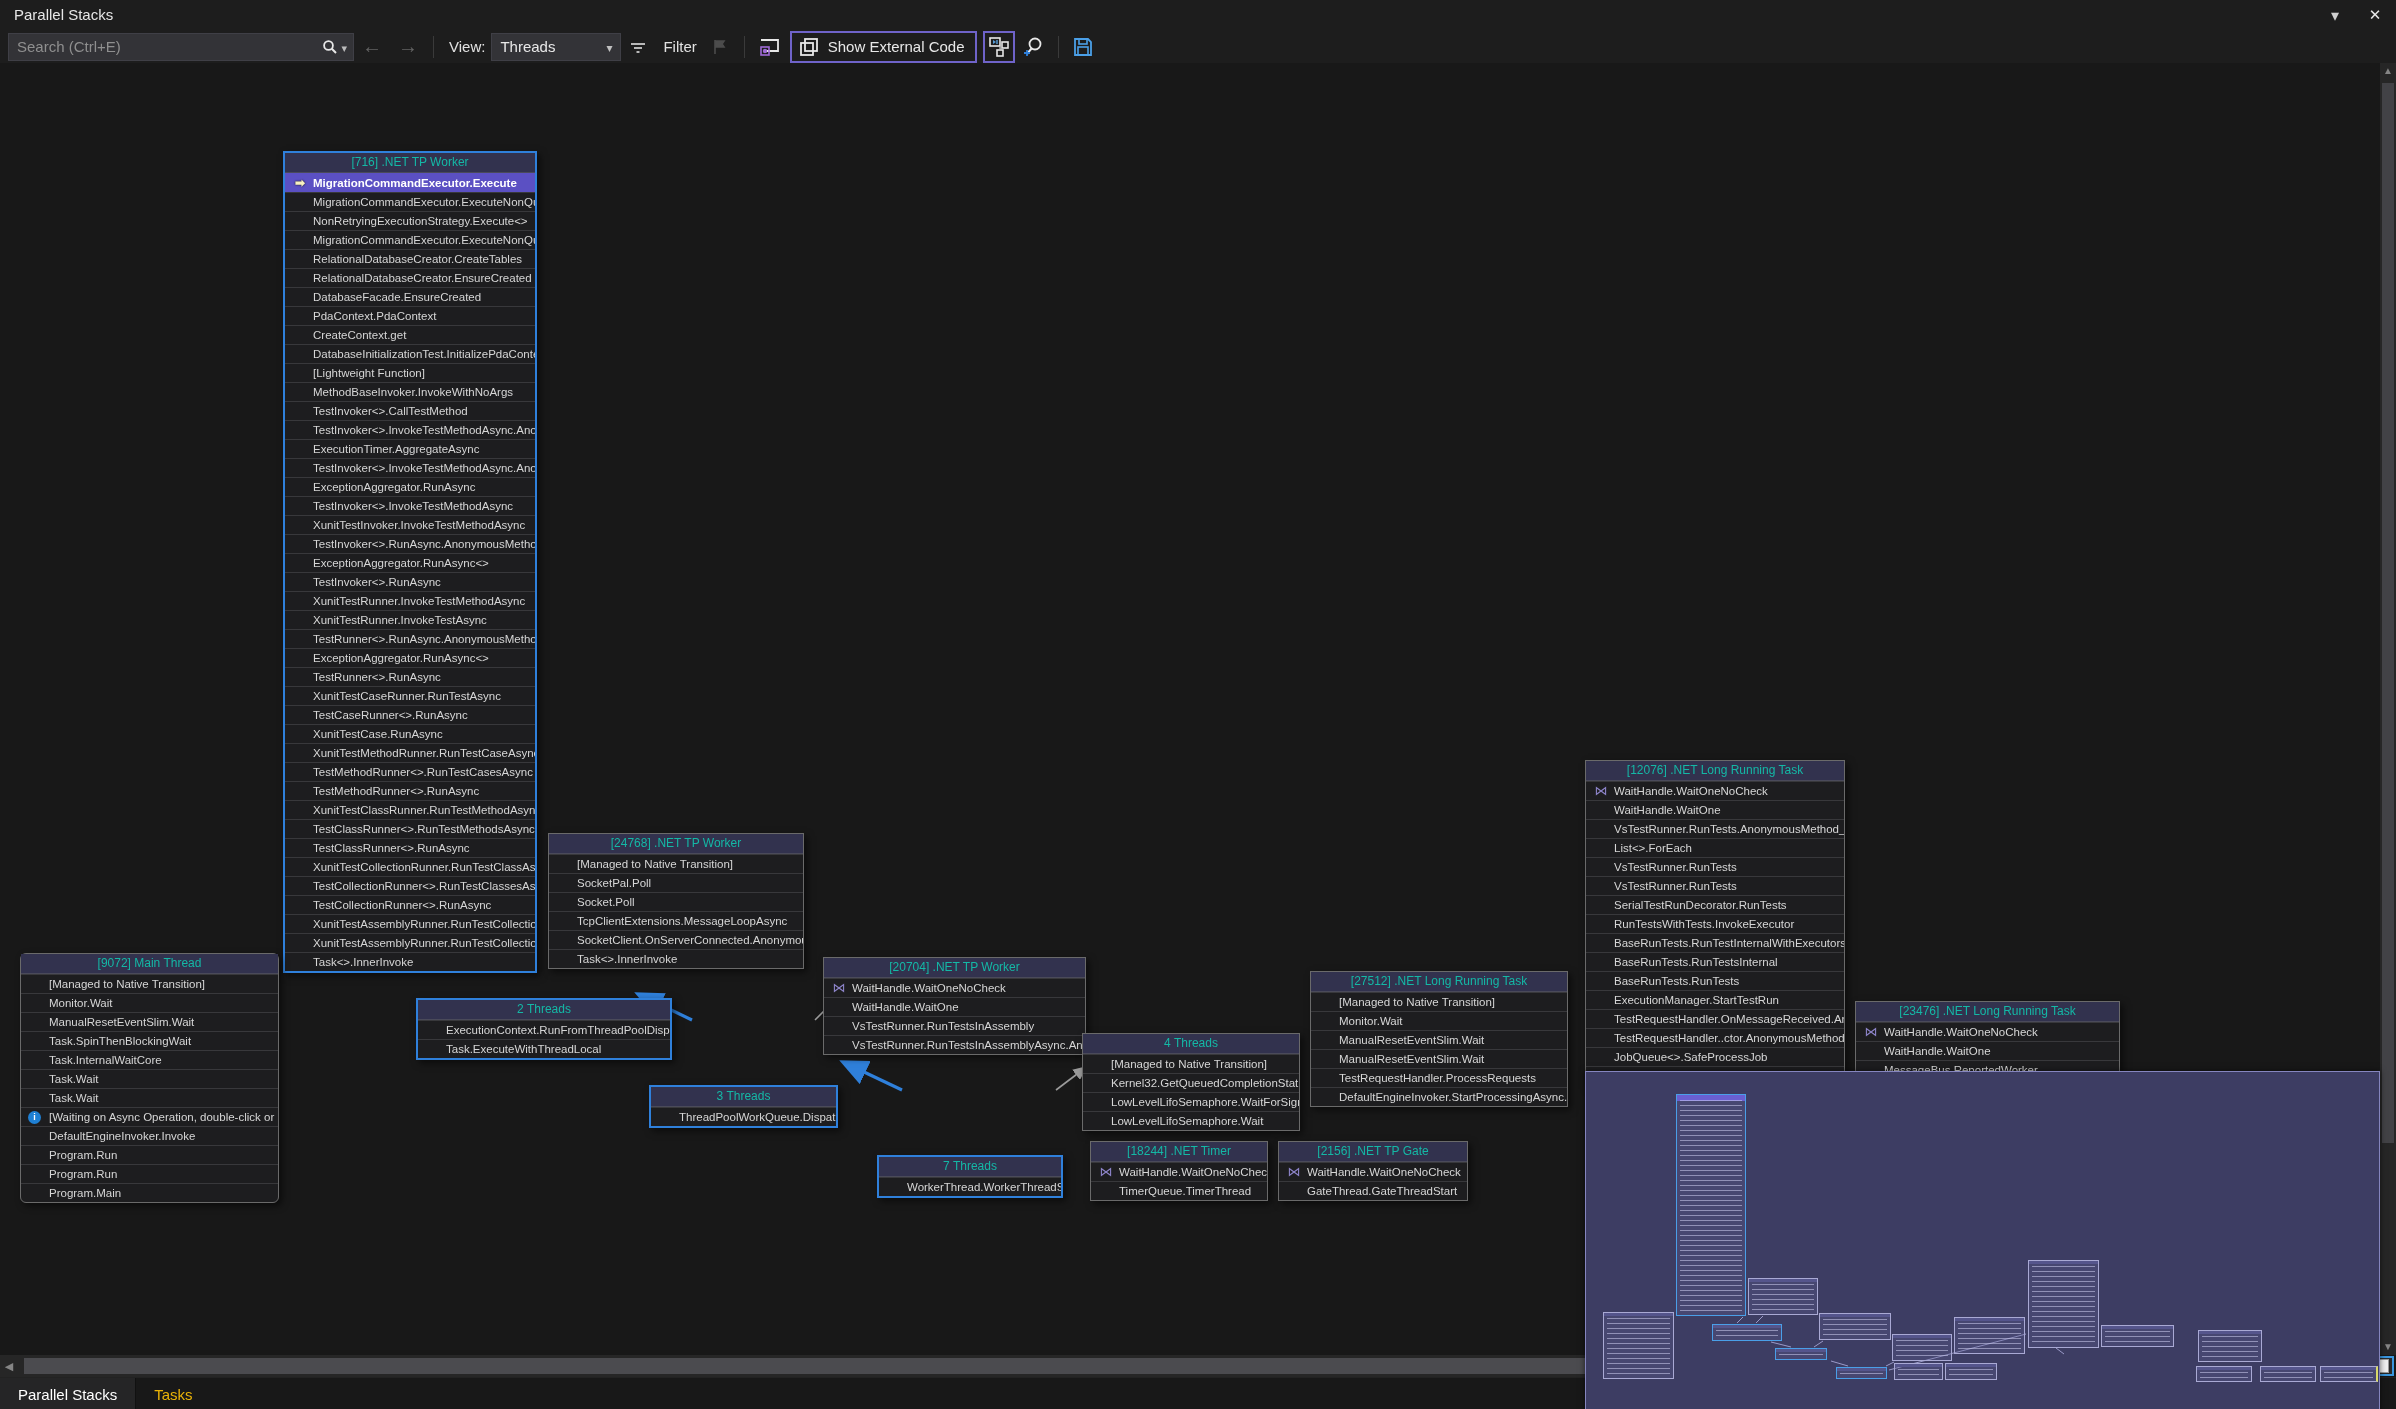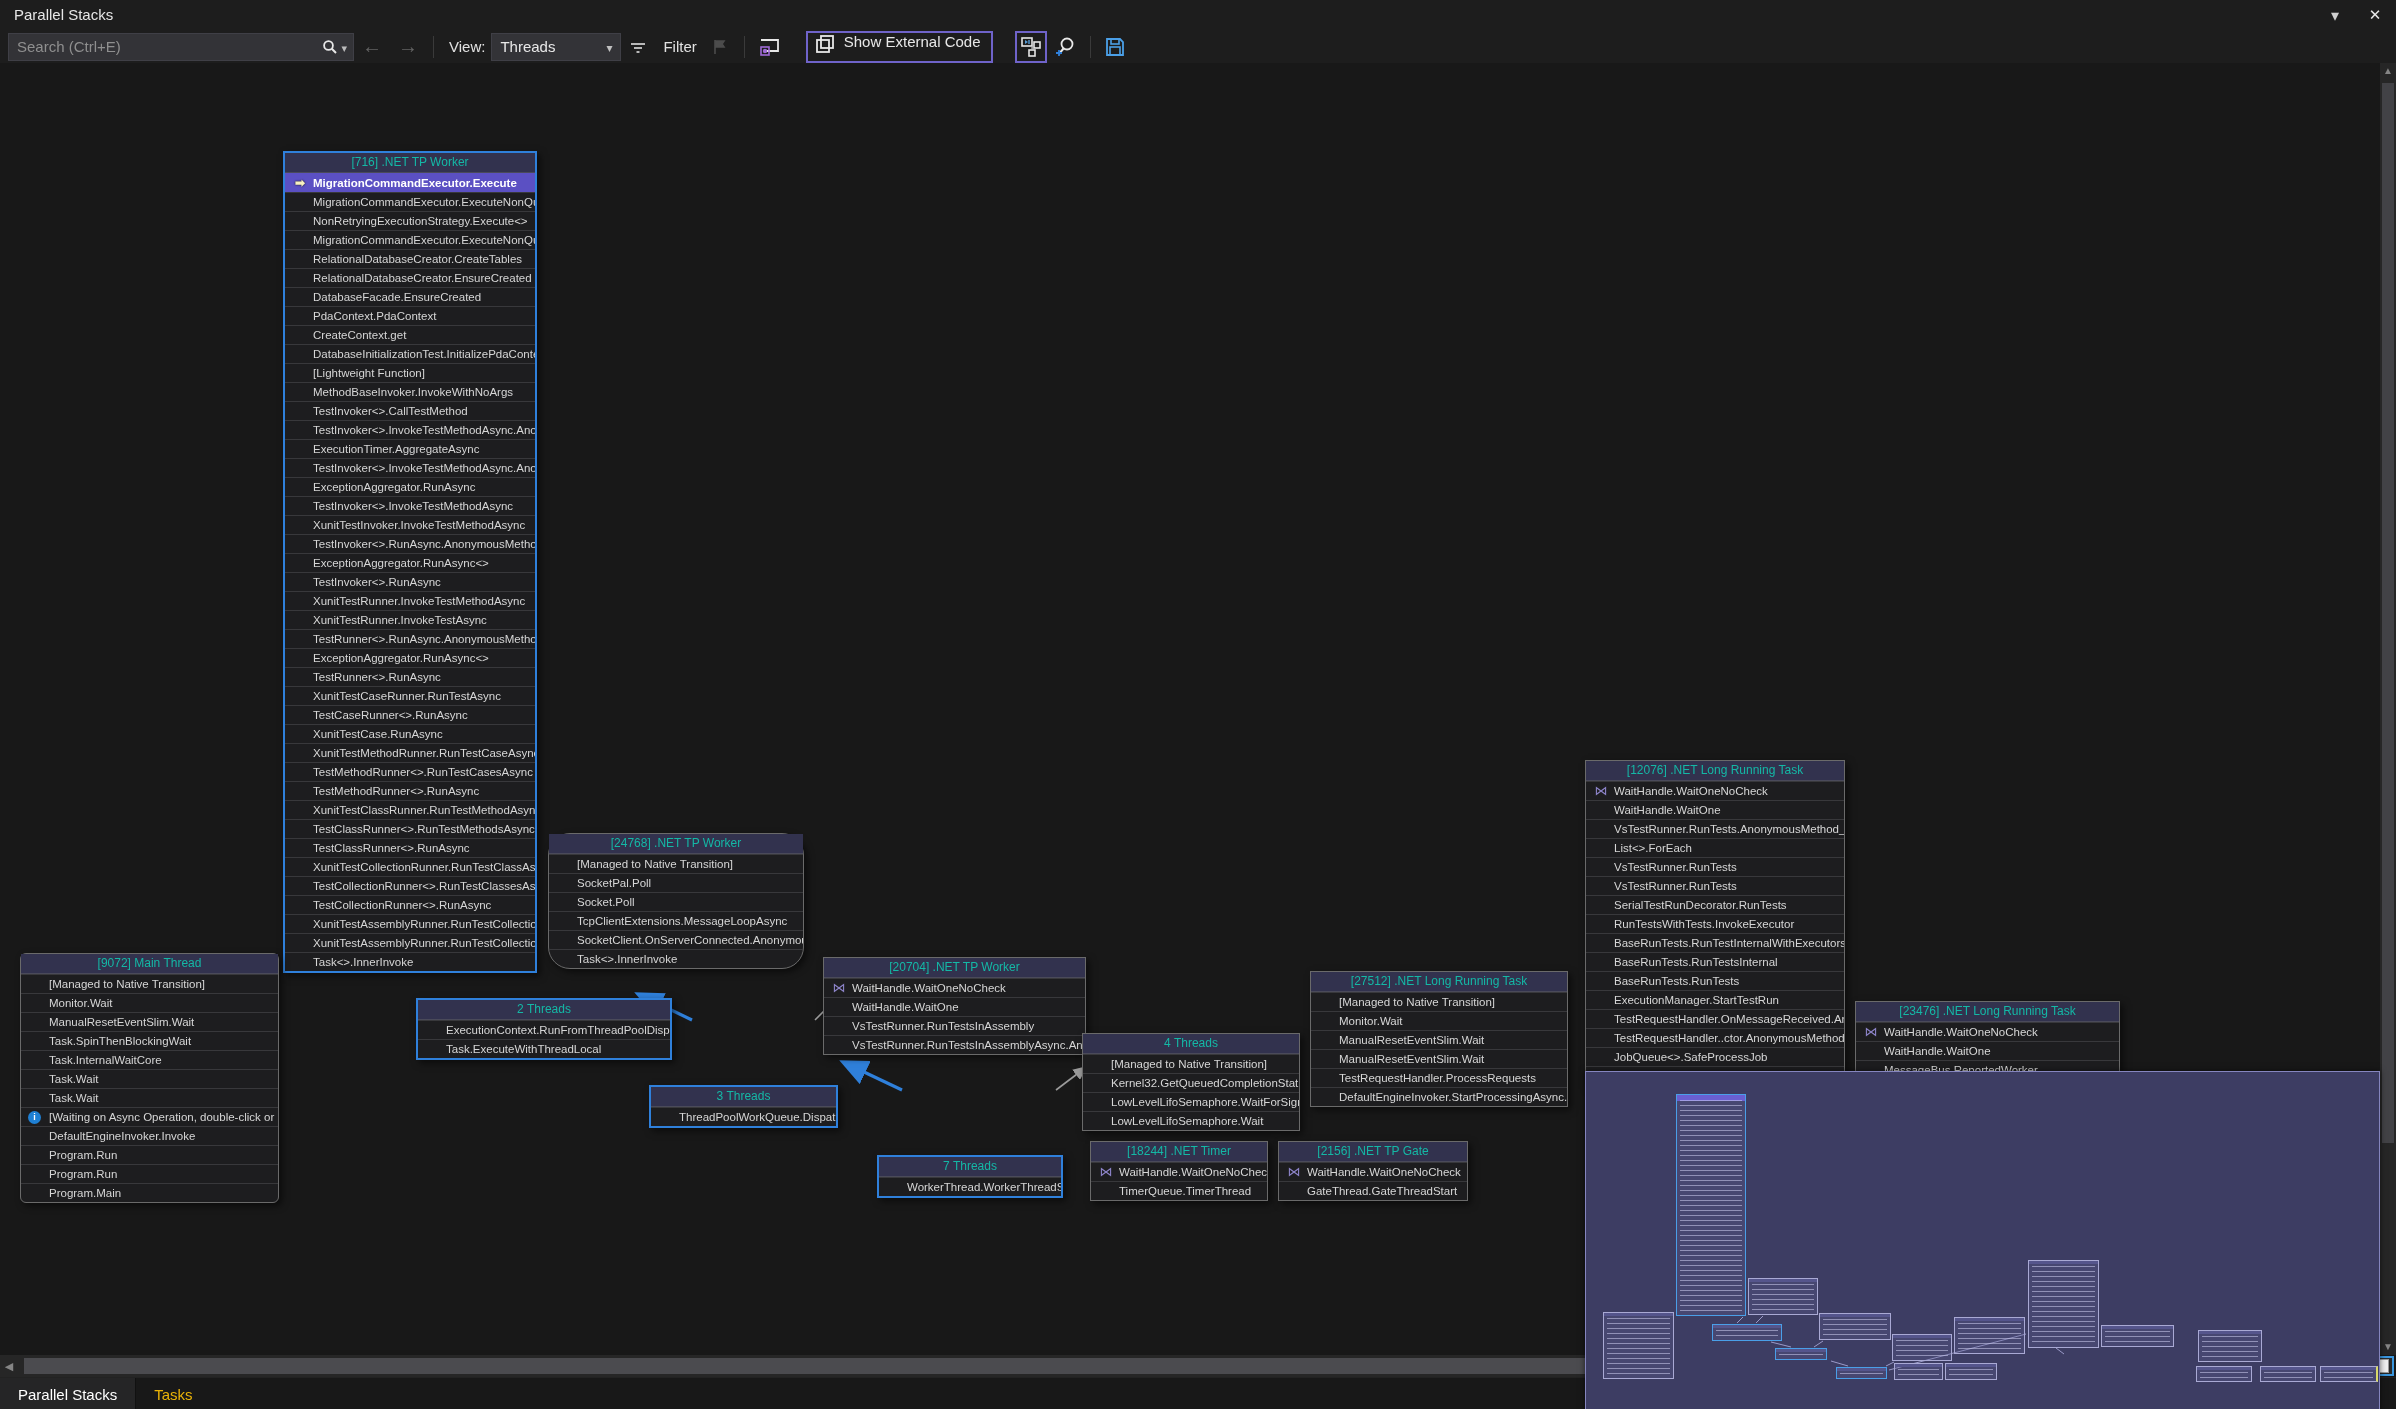--- a/index.html
+++ b/index.html
@@ -24,21 +24,21 @@
   .search-mag svg{position:absolute;left:1px;top:2px;}
   .search-caret::before{content:"▾";color:#bbb;font-size:11px;}
   .search-caret{padding:0 6px 0 0;}
   .nav-arrow{font-size:20px;color:#646464;padding:0 8px;}
   .tsep{width:1px;height:22px;background:#3a3a3a;margin:0 7px;}
   .tlabel{font-size:15px;color:#e2e2e2;margin:0 6px 0 8px;}
   .dropdown{width:112px;height:26px;background:#333337;border:1px solid #3f3f46;display:flex;align-items:center;justify-content:space-between;padding:0 8px;font-size:15px;color:#e8e8e8;}
   .dropdown .dd-caret::before{content:"▾";color:#c0c0c0;font-size:12px;}
   .icon-btn{height:28px;min-width:28px;display:flex;align-items:center;justify-content:center;margin:0 2px;border:1px solid transparent;}
   .icon-btn.toggled{border:2px solid #6f63c9;}
-  .sec-btn{height:28px;display:flex;align-items:flex-start;gap:8px;border:2px solid #6f63c9;padding:0 10px 0 6px;color:#e8e8e8;font-size:15px;margin:0 20px;}
+  .sec-btn{height:28px;display:flex;align-items:center;gap:8px;border:2px solid #6f63c9;padding:0 10px 0 6px;color:#e8e8e8;font-size:15px;margin:0 4px;}
   .flag-dim svg path{fill:#4c4c4c;}
   
   .canvas{position:absolute;left:0;top:63px;width:2380px;height:1292px;background:#181818;}
   #edge-layer{position:absolute;left:0;top:0;z-index:1;pointer-events:none;}
   #boxes-layer{position:absolute;left:0;top:0;z-index:2;width:100%;height:100%;}
   .stack-box{position:absolute;background:#1d1d1f;border:1px solid #6a6a6a;box-sizing:border-box;box-shadow:3px 3px 7px rgba(0,0,0,.55);}
   .stack-box.current{border:2px solid #2f80db;}
   .box-header{height:19px;line-height:19px;background:#32324e;color:#14b8a6;font-size:12px;text-align:center;white-space:nowrap;overflow:hidden;border-bottom:1px solid #4a4a5a;}
   .box-row{height:19px;line-height:18px;font-size:11.5px;color:#d6d6d6;padding-left:28px;position:relative;white-space:nowrap;overflow:hidden;border-top:1px solid #38383b;box-sizing:border-box;}
   .box-row:first-of-type{border-top:none;}
@@ -228,21 +228,21 @@
         <div class="box-row"><span>Task.SpinThenBlockingWait</span></div>
         <div class="box-row"><span>Task.InternalWaitCore</span></div>
         <div class="box-row"><span>Task.Wait</span></div>
         <div class="box-row"><span>Task.Wait</span></div>
         <div class="box-row"><span class="row-icon info-icon">i</span><span>[Waiting on Async Operation, double-click or pr</span></div>
         <div class="box-row"><span>DefaultEngineInvoker.Invoke</span></div>
         <div class="box-row"><span>Program.Run</span></div>
         <div class="box-row"><span>Program.Run</span></div>
         <div class="box-row"><span>Program.Main</span></div>
       </div>
-      <div class="stack-box" style="left: 548px; top: 770px; width: 256px; border-radius: 22px;">
+      <div class="stack-box" style="left: 548px; top: 770px; width: 256px;">
         <div class="box-header">[24768] .NET TP Worker</div>
         <div class="box-row"><span>[Managed to Native Transition]</span></div>
         <div class="box-row"><span>SocketPal.Poll</span></div>
         <div class="box-row"><span>Socket.Poll</span></div>
         <div class="box-row"><span>TcpClientExtensions.MessageLoopAsync</span></div>
         <div class="box-row"><span>SocketClient.OnServerConnected.Anonymou...</span></div>
         <div class="box-row"><span>Task&lt;&gt;.InnerInvoke</span></div>
       </div>
       <div class="stack-box current" style="left: 416px; top: 935px; width: 256px;">
         <div class="box-header">2 Threads</div>

